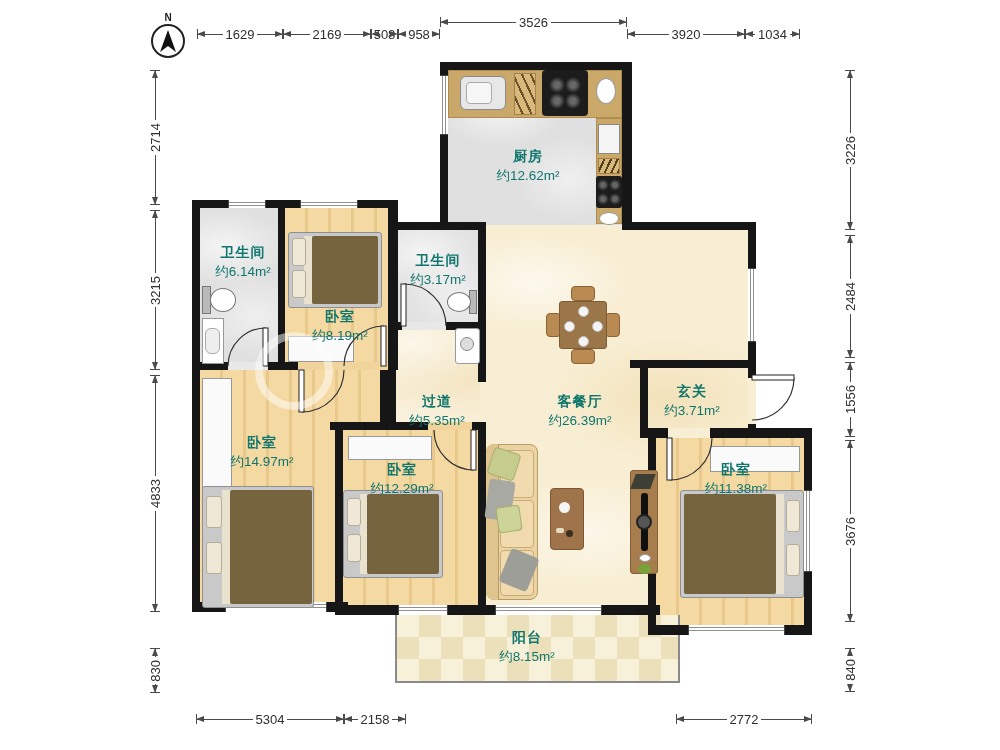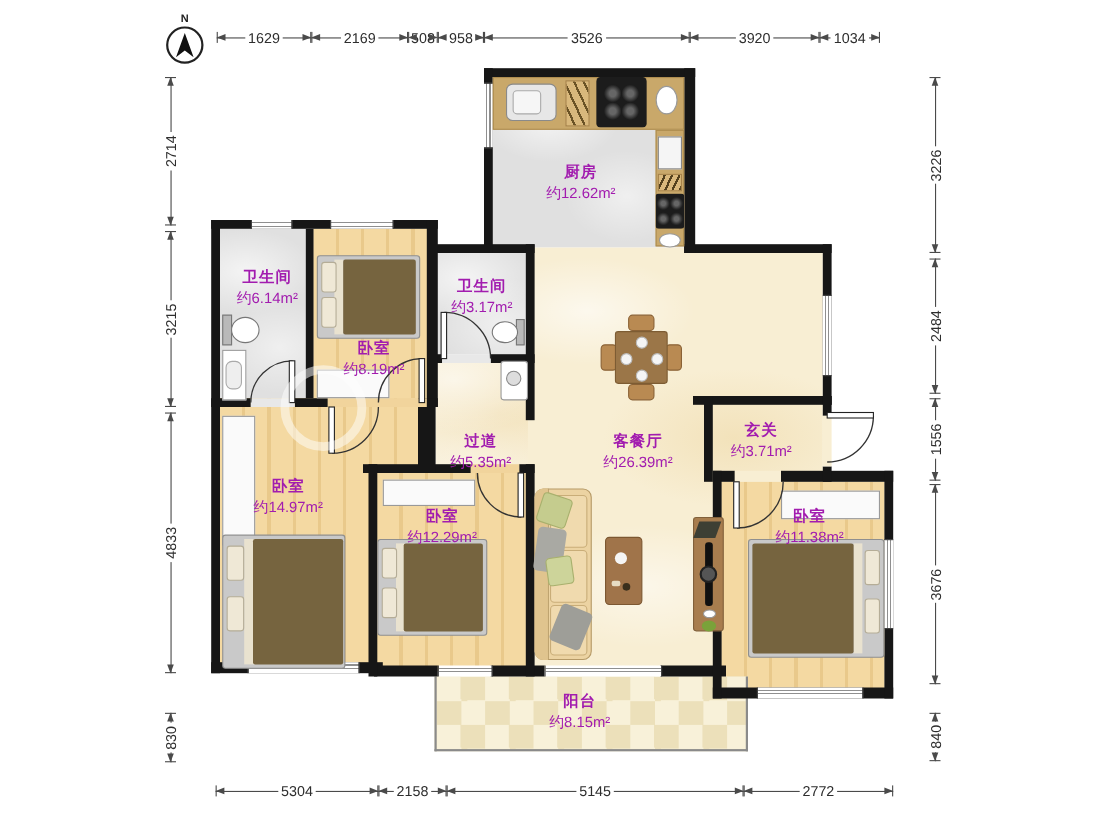--- a/index.html
+++ b/index.html
@@ -16,21 +16,21 @@
   
   .op{position:absolute;z-index:4;}
   
   .winh{position:absolute;z-index:5;border-left:1px solid #444;border-right:1px solid #444;
     background:linear-gradient(to bottom,#fff 0 2px,#8f8f8f 2px 3px,#fff 3px 5px,#8f8f8f 5px 6px,#fff 6px 100%);}
   .winv{position:absolute;z-index:5;border-top:1px solid #444;border-bottom:1px solid #444;
     background:linear-gradient(to right,#fff 0 2px,#8f8f8f 2px 3px,#fff 3px 5px,#8f8f8f 5px 6px,#fff 6px 100%);}
   
   .fn{position:absolute;z-index:10;box-sizing:border-box;}
   
-  .lbl{position:absolute;z-index:40;transform:translate(-50%,-50%);text-align:center;color:#a21caf;white-space:nowrap;line-height:1.4;}
+  .lbl{position:absolute;z-index:40;transform:translate(-50%,-50%);text-align:center;color:#0f766e;white-space:nowrap;line-height:1.4;}
   .rn{font-size:14px;font-weight:700;letter-spacing:1px;}
   .ra{font-size:13.5px;font-weight:400;}
   
   .dim{position:absolute;display:flex;align-items:center;justify-content:center;color:#2e2e2e;font-size:13px;z-index:6;}
   .dh{flex-direction:row;height:14px;}
   .dv{flex-direction:column;width:14px;}
   .dl{background:#4a4a4a;position:relative;}
   .dh .dl{height:1px;flex:1;}
   .dv .dl{width:1px;flex:1;}
   .dt{padding:0 3px;font-weight:400;}
@@ -293,21 +293,21 @@
   <div class="dim dh" style="left:371px;top:27px;width:27px">
       <span class="dl al"></span>
       <span class="dt">508</span>
       <span class="dl ar"></span>
     </div>
   <div class="dim dh" style="left:398px;top:27px;width:42px">
       <span class="dl al"></span>
       <span class="dt">958</span>
       <span class="dl ar"></span>
     </div>
-  <div class="dim dh" style="left:440px;top:27px;width:187px">
+  <div class="dim dh" style="left:440px;top:15px;width:187px">
       <span class="dl al"></span>
       <span class="dt">3526</span>
       <span class="dl ar"></span>
     </div>
   <div class="dim dh" style="left:627px;top:27px;width:118px">
       <span class="dl al"></span>
       <span class="dt">3920</span>
       <span class="dl ar"></span>
     </div>
   <div class="dim dh" style="left:745px;top:27px;width:55px">
@@ -319,25 +319,20 @@
   <div class="dim dh" style="left:196px;top:712px;width:148px">
       <span class="dl al"></span>
       <span class="dt">5304</span>
       <span class="dl ar"></span>
     </div>
   <div class="dim dh" style="left:344px;top:712px;width:62px">
       <span class="dl al"></span>
       <span class="dt">2158</span>
       <span class="dl ar"></span>
     </div>
-  <div class="dim dh" style="left:406px;top:712px;width:270px">
-      <span class="dl al"></span>
-      <span class="dt">5145</span>
-      <span class="dl ar"></span>
-    </div>
   <div class="dim dh" style="left:676px;top:712px;width:136px">
       <span class="dl al"></span>
       <span class="dt">2772</span>
       <span class="dl ar"></span>
     </div>
 
   <div class="dim dv" style="left:148px;top:70px;height:135px">
       <span class="dl au"></span>
       <span class="dt">2714</span>
       <span class="dl ad"></span>

